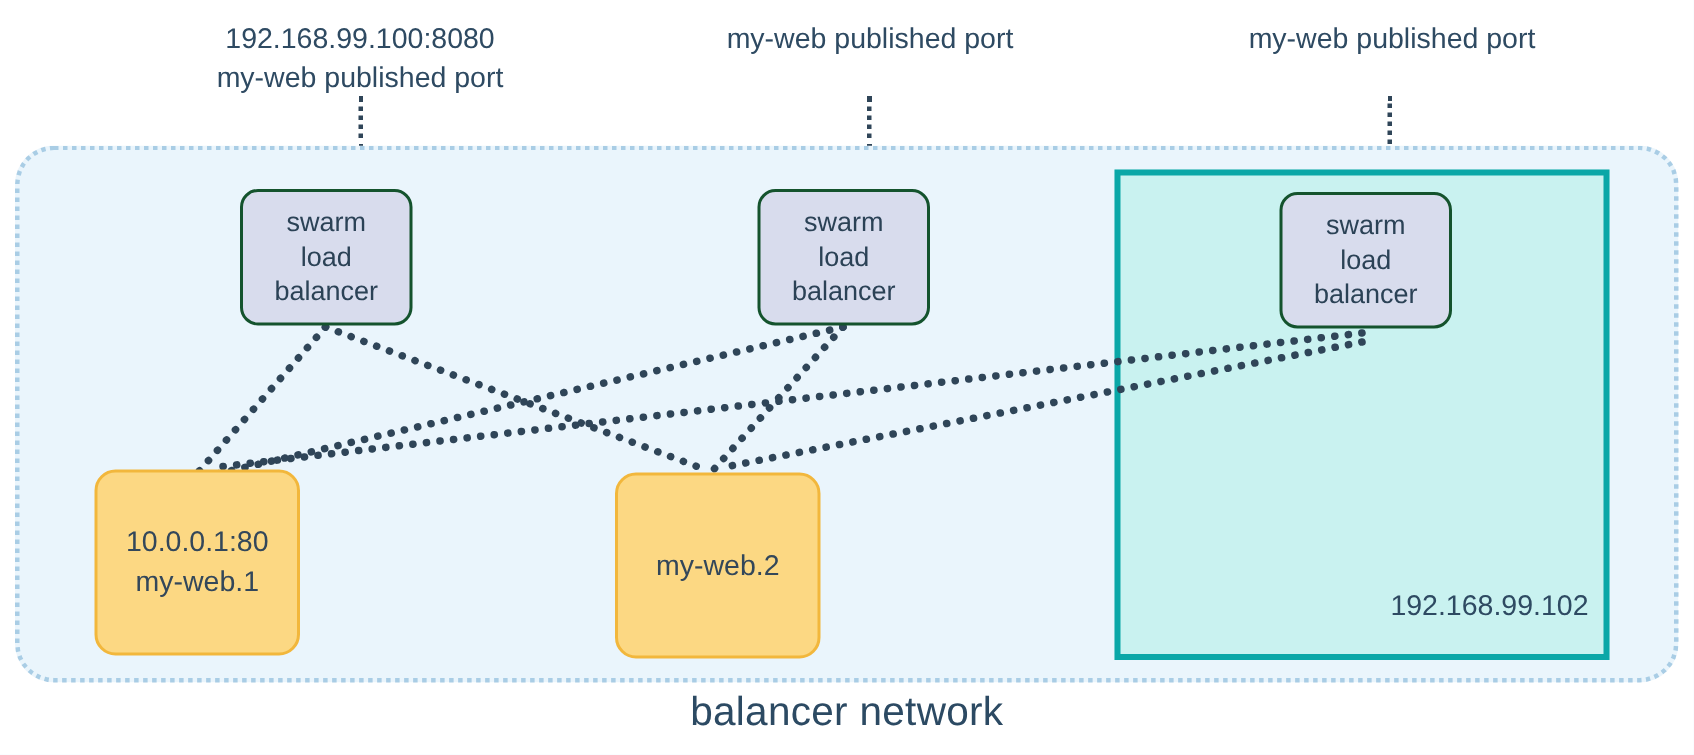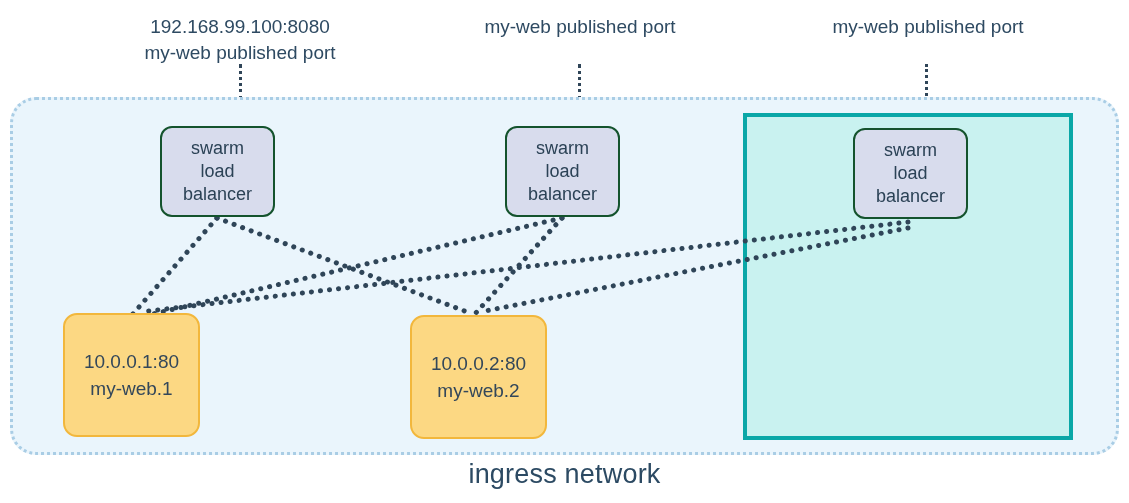--- a/index.html
+++ b/index.html
@@ -169,20 +169,21 @@
     <span class="line2">my-web published port</span>
   </div>
   <div class="port-stem" id="stem-3" style="left:925px; top:64px; height:38px;"></div>
 
   <div id="ingress-network"></div>
 
 
 
   <div class="node-box" id="node-box-3">
     <div class="node-label">
+      <span class="nip">192.168.99.102</span>
     </div>
   </div>
 
   <svg id="routing-mesh" viewBox="0 0 1129 503">
 
     <line class="mesh-line" x1="217" y1="218" x2="132" y2="315"></line>
 
     <line class="mesh-line" x1="217" y1="218" x2="470" y2="313"></line>
 
     <line class="mesh-line" x1="562" y1="218" x2="474" y2="315"></line>
@@ -208,19 +209,18 @@
     <span>swarm</span>
     <span>load</span>
     <span>balancer</span>
   </div>
 
   <div class="task-box" id="task-1">
     <span>10.0.0.1:80</span>
     <span>my-web.1</span>
   </div>
   <div class="task-box" id="task-2">
-    <span>10.0.0.2:80</span>
     <span>my-web.2</span>
   </div>
 
-  <div id="ingress-label">ingress network</div>
+  <div id="ingress-label">balancer network</div>
 
 </div>
 
 </body></html>

